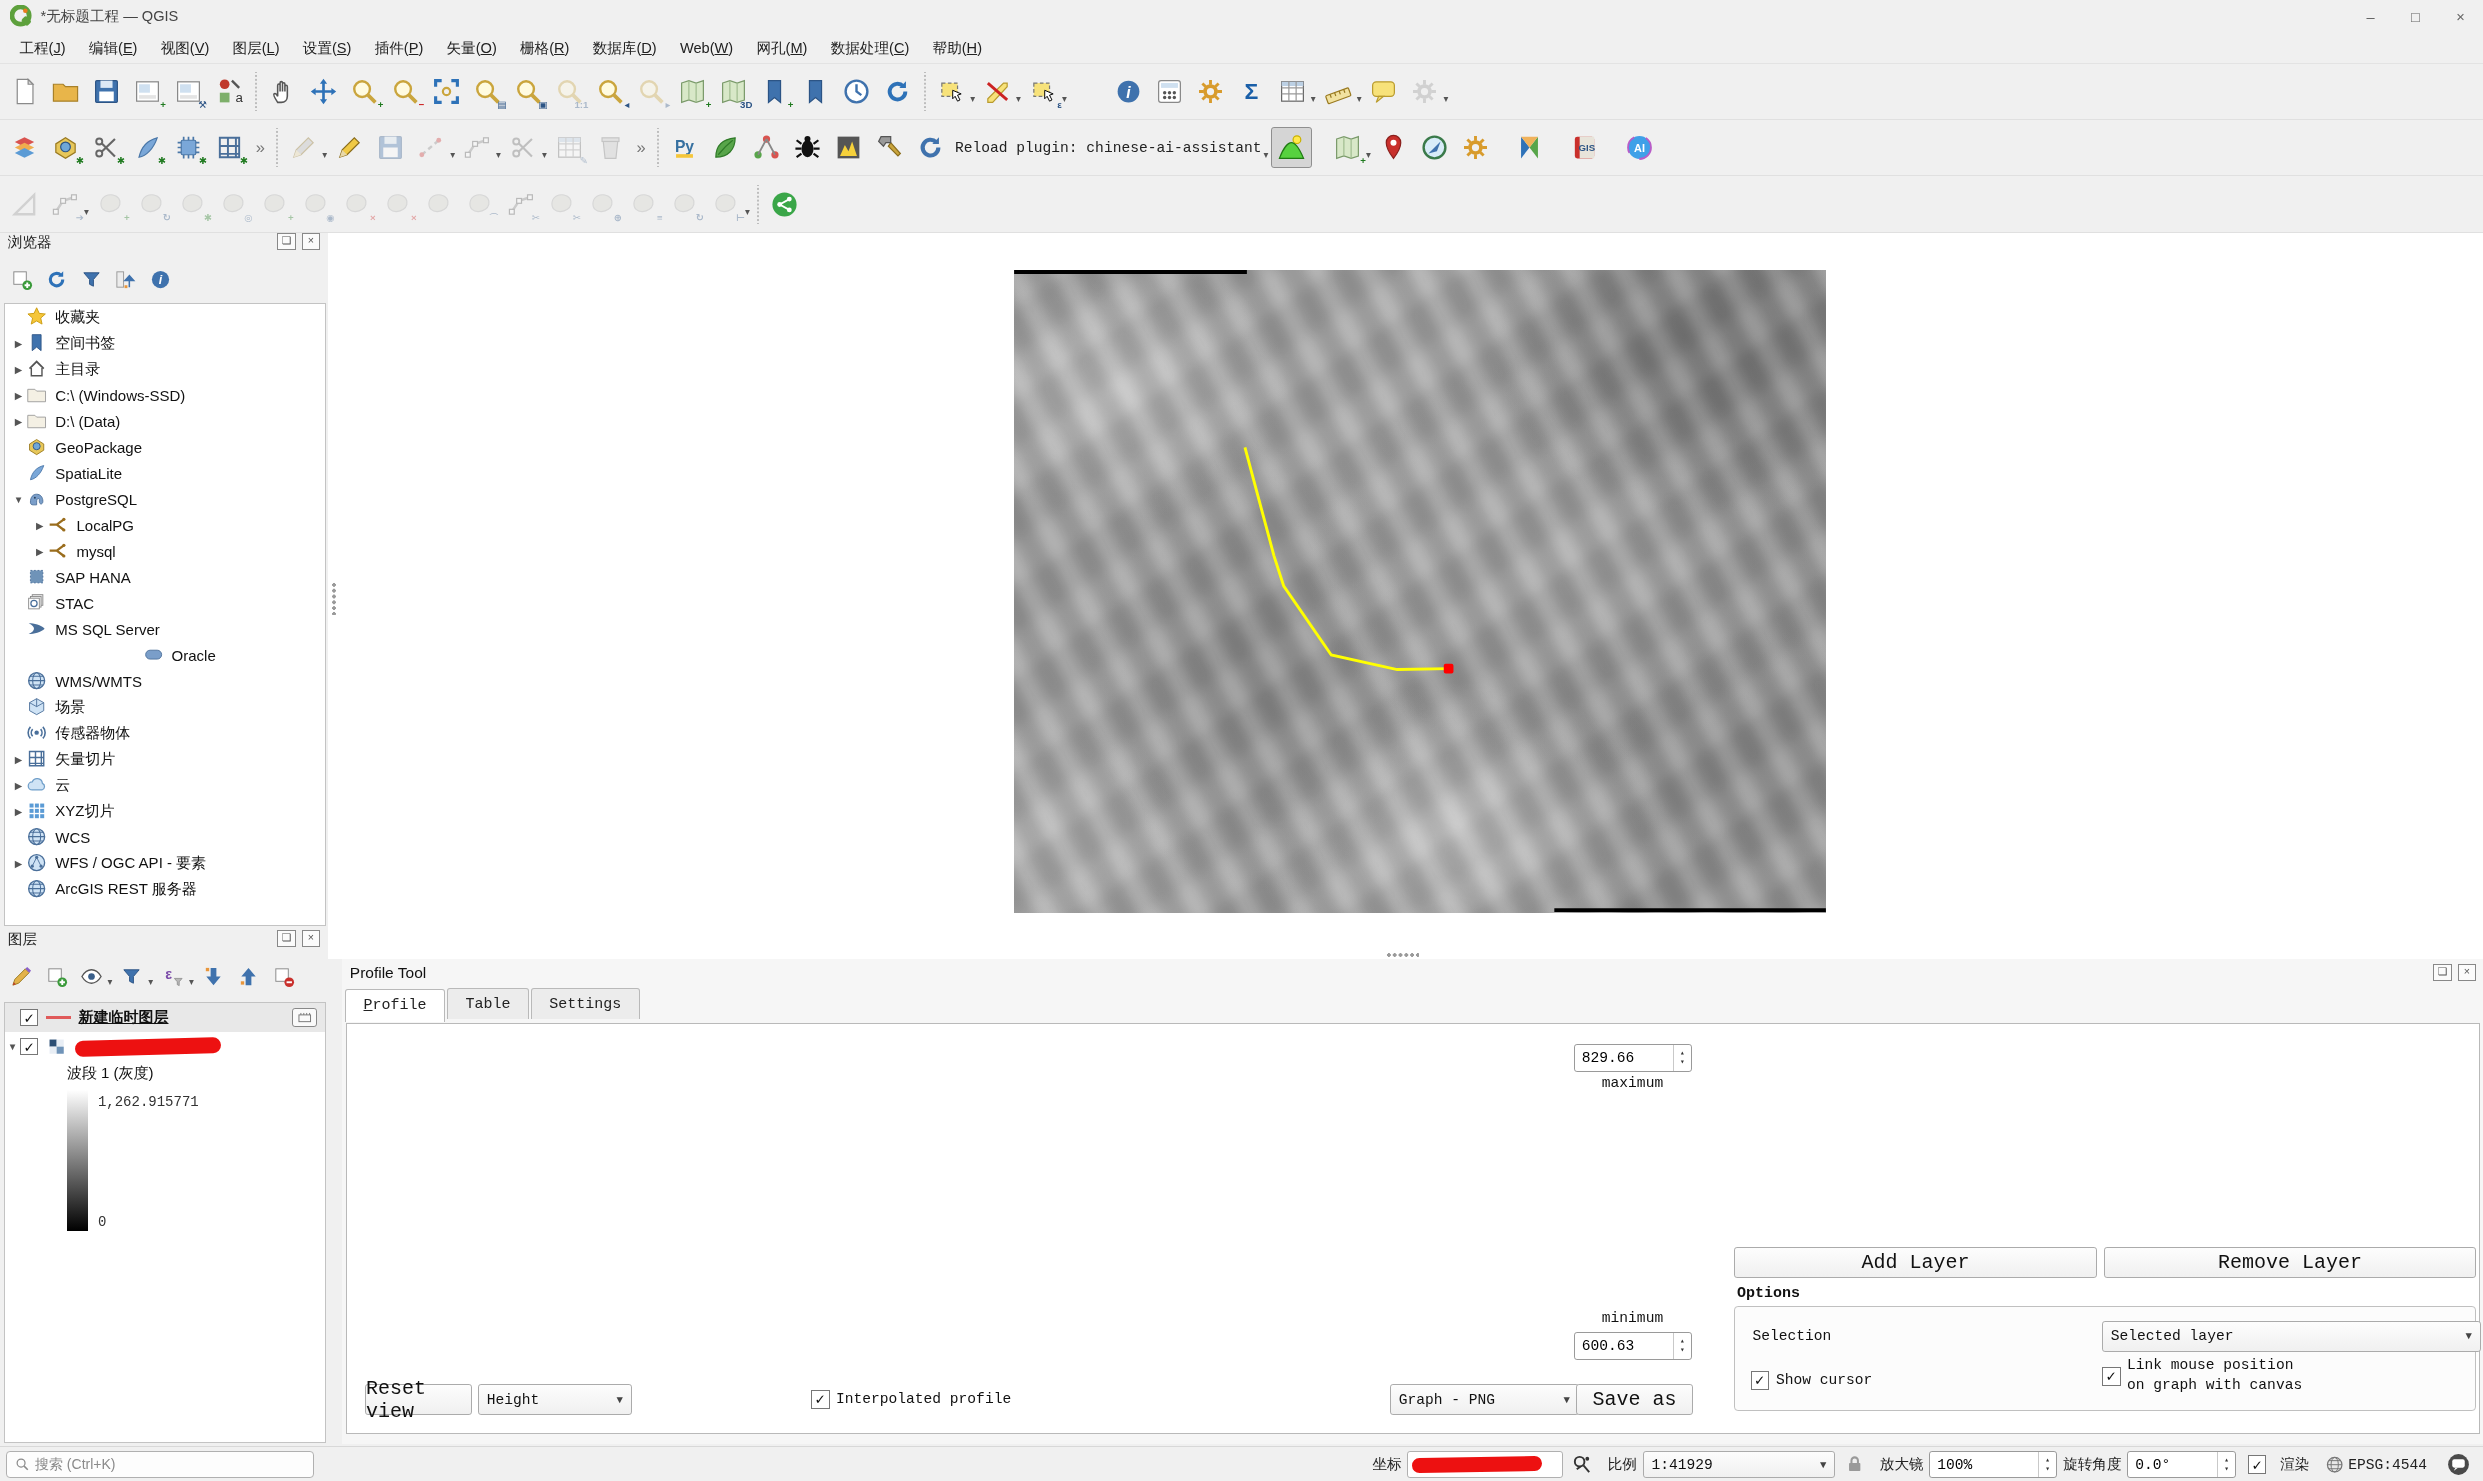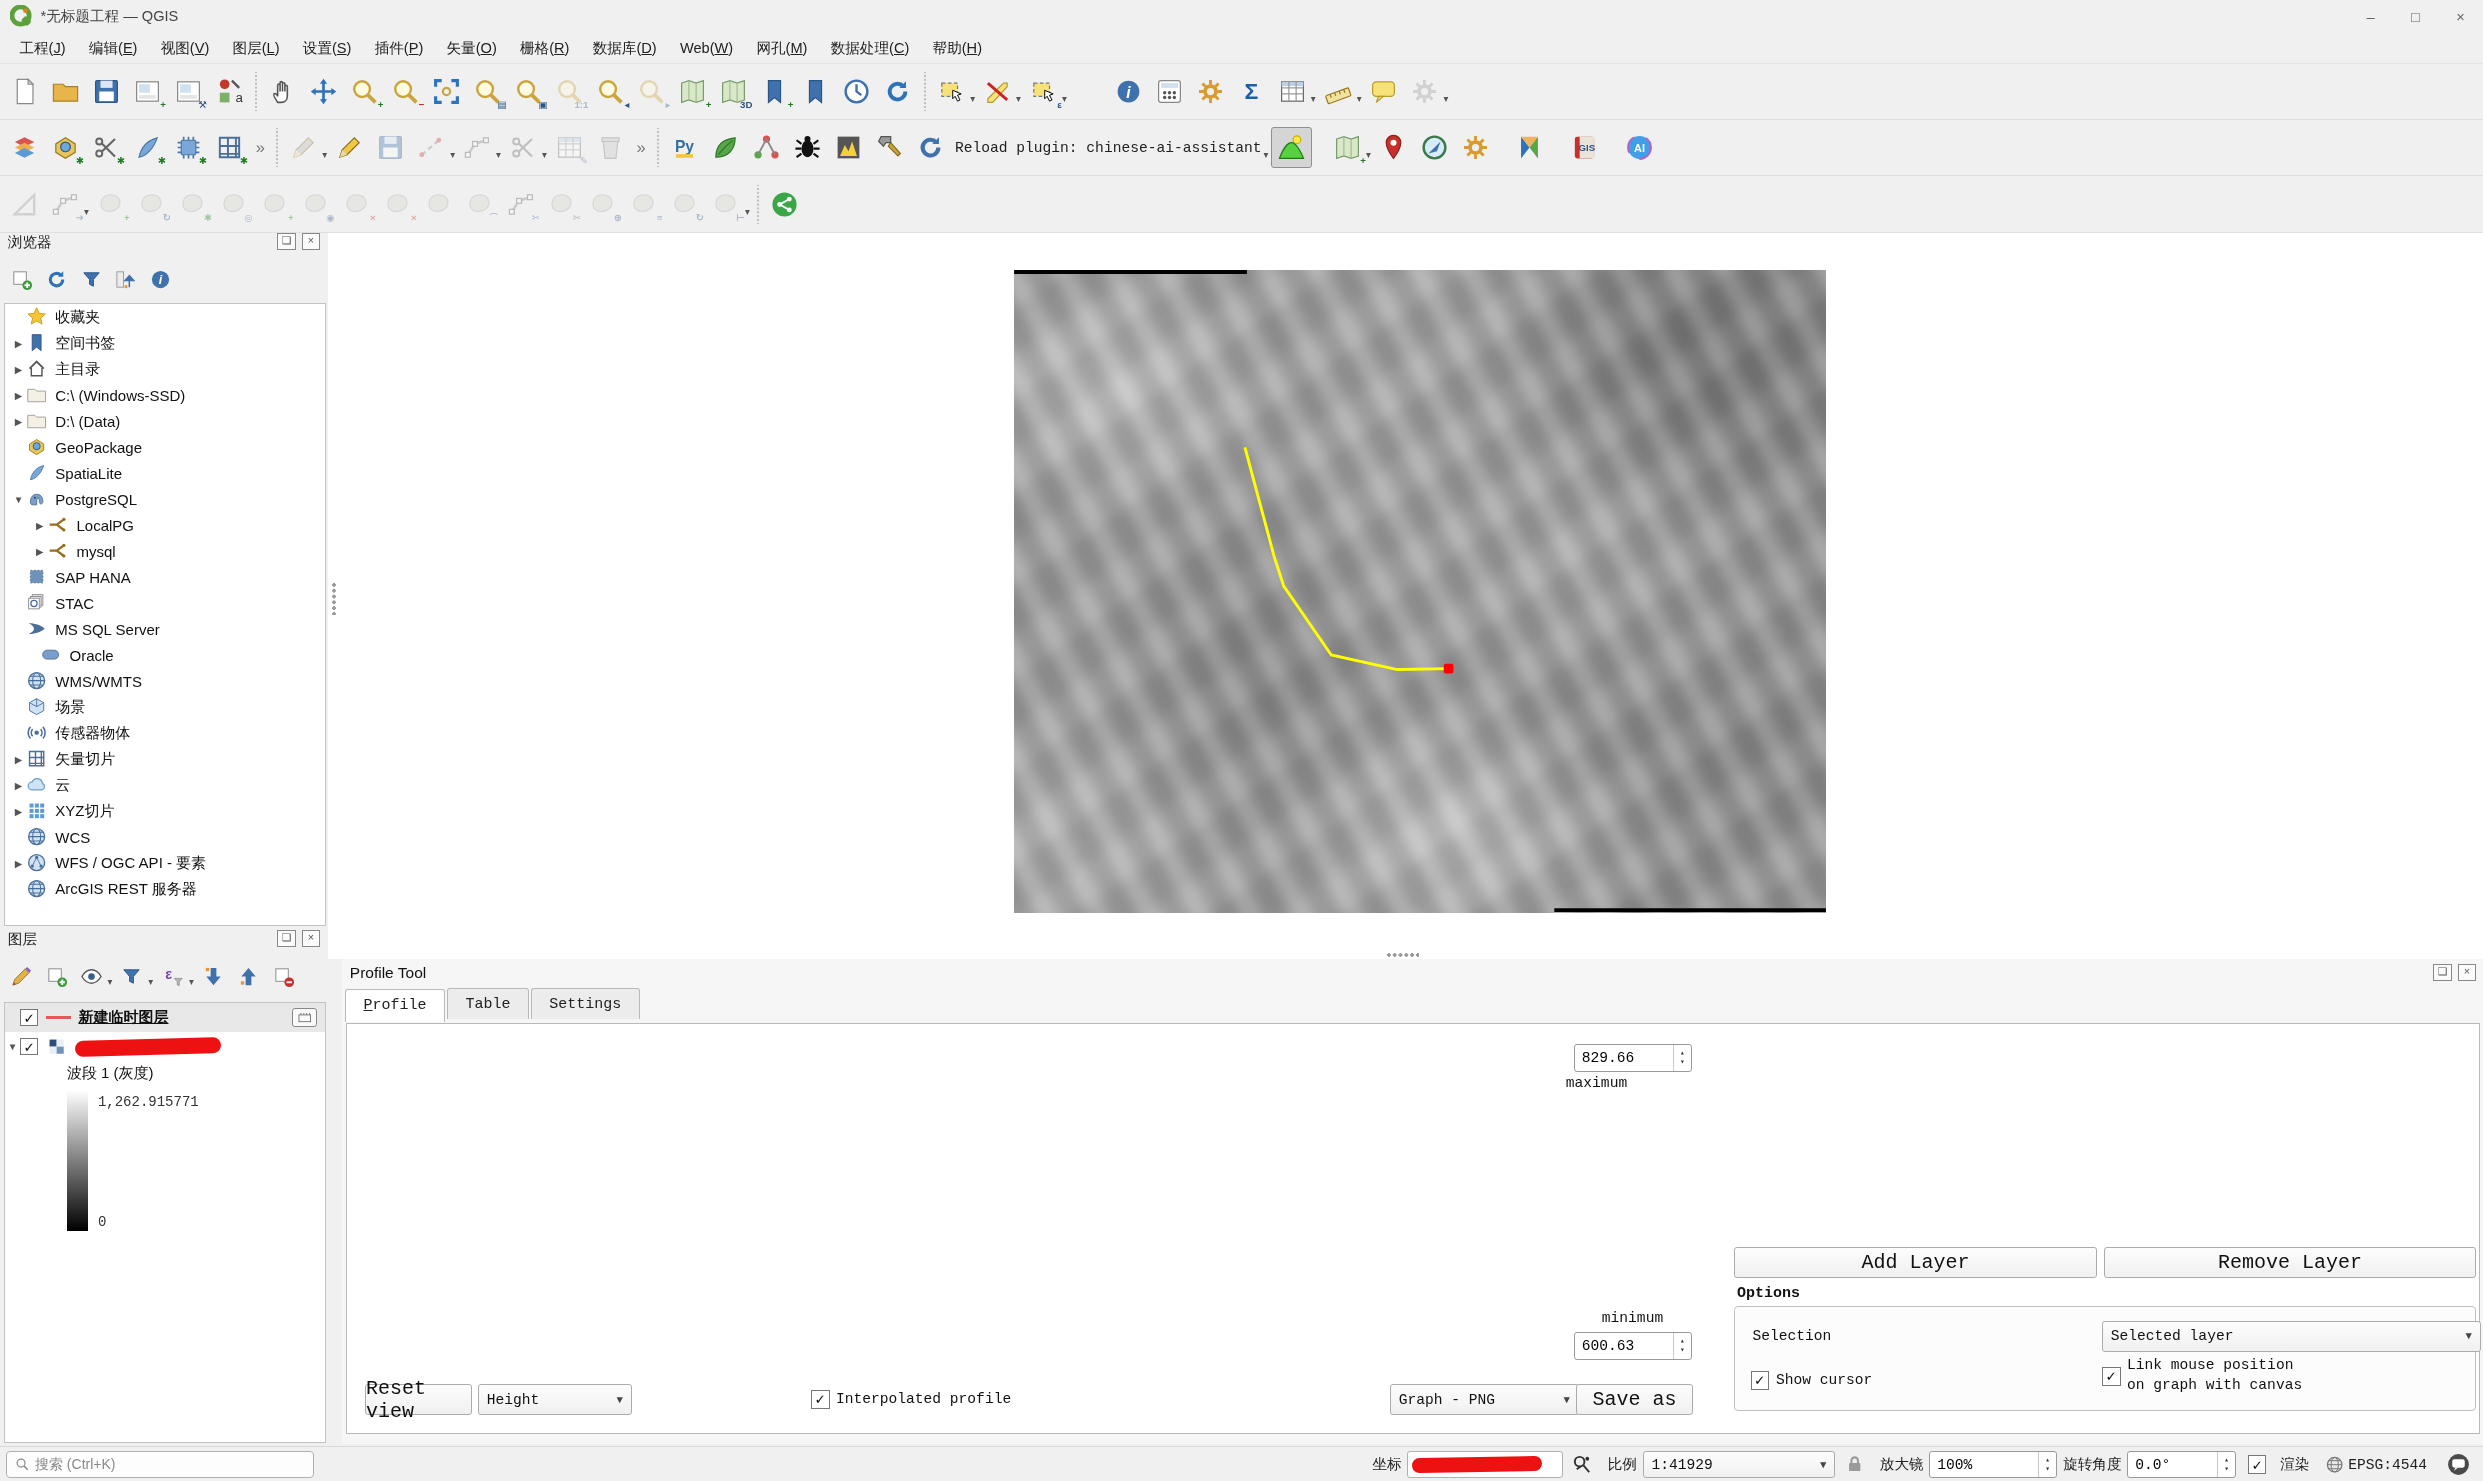--- a/index.html
+++ b/index.html
@@ -1001,21 +1001,21 @@
             </svg></span>
           <span>STAC</span>
         </div>
         <div class="trow" style="padding-left: 5.8px;">
           <span class="texp"></span>
           <span class="ticon"><svg viewBox="0 0 24 24">
               <path d="M3 6c6 0 14 2 18 6-4 4-12 6-18 6 4-2 6-4 6-6s-2-4-6-6z" fill="#4a6f9a"></path>
             </svg></span>
           <span>MS SQL Server</span>
         </div>
-        <div class="trow" style="padding-left: 20px;">
+        <div class="trow" style="padding-left: 13px; justify-content: center;">
           <span class="texp"></span>
           <span class="ticon"><svg viewBox="0 0 24 24">
               <rect x="3" y="7" width="18" height="10" rx="5" fill="#7a9ec9" stroke="#4a6f9a"></rect>
             </svg></span>
           <span>Oracle</span>
         </div>
         <div class="trow" style="padding-left: 5.8px;">
           <span class="texp"></span>
           <span class="ticon"><svg viewBox="0 0 24 24">
               <circle cx="12" cy="12" r="9" fill="#cfe3f5" stroke="#4a6f9a" stroke-width="1.5"></circle>
@@ -1240,21 +1240,21 @@
         <span class="pbtn">×</span>
       </div>
     </div>
     <div style="position:absolute;left:3px;top:29px;" id="profile-tabs"><span class="tab active"><u>P</u>rofile</span><span class="tab">Table</span><span class="tab">Settings</span></div>
     <div id="tab-content" class="abs"></div>
 
     <div class="spin abs mono" style="left:1232px;top:85px;width:116px;height:26px;">
       <span class="val">829.66</span>
         <span class="arrows">▴<br>▾</span>
     </div>
-    <div class="lab abs" style="left:1204px;top:116px;width:101px;text-align:center;">maximum</div>
+    <div class="lab abs" style="left:1240px;top:116px;width:101px;text-align:center;">maximum</div>
     <div class="lab abs" style="left:1240px;top:351px;width:101px;text-align:center;">minimum</div>
     <div class="spin abs mono" style="left:1232px;top:373px;width:116px;height:26px;">
       <span class="val">600.63</span>
         <span class="arrows">▴<br>▾</span>
     </div>
 
     <div class="btn abs" style="left:1392px;top:288px;width:361px;height:29px;">Add Layer</div>
     <div class="btn abs" style="left:1762px;top:288px;width:370px;height:29px;">Remove Layer</div>
 
     <div class="lab-b abs" style="left:1395px;top:326px;">Options</div>

